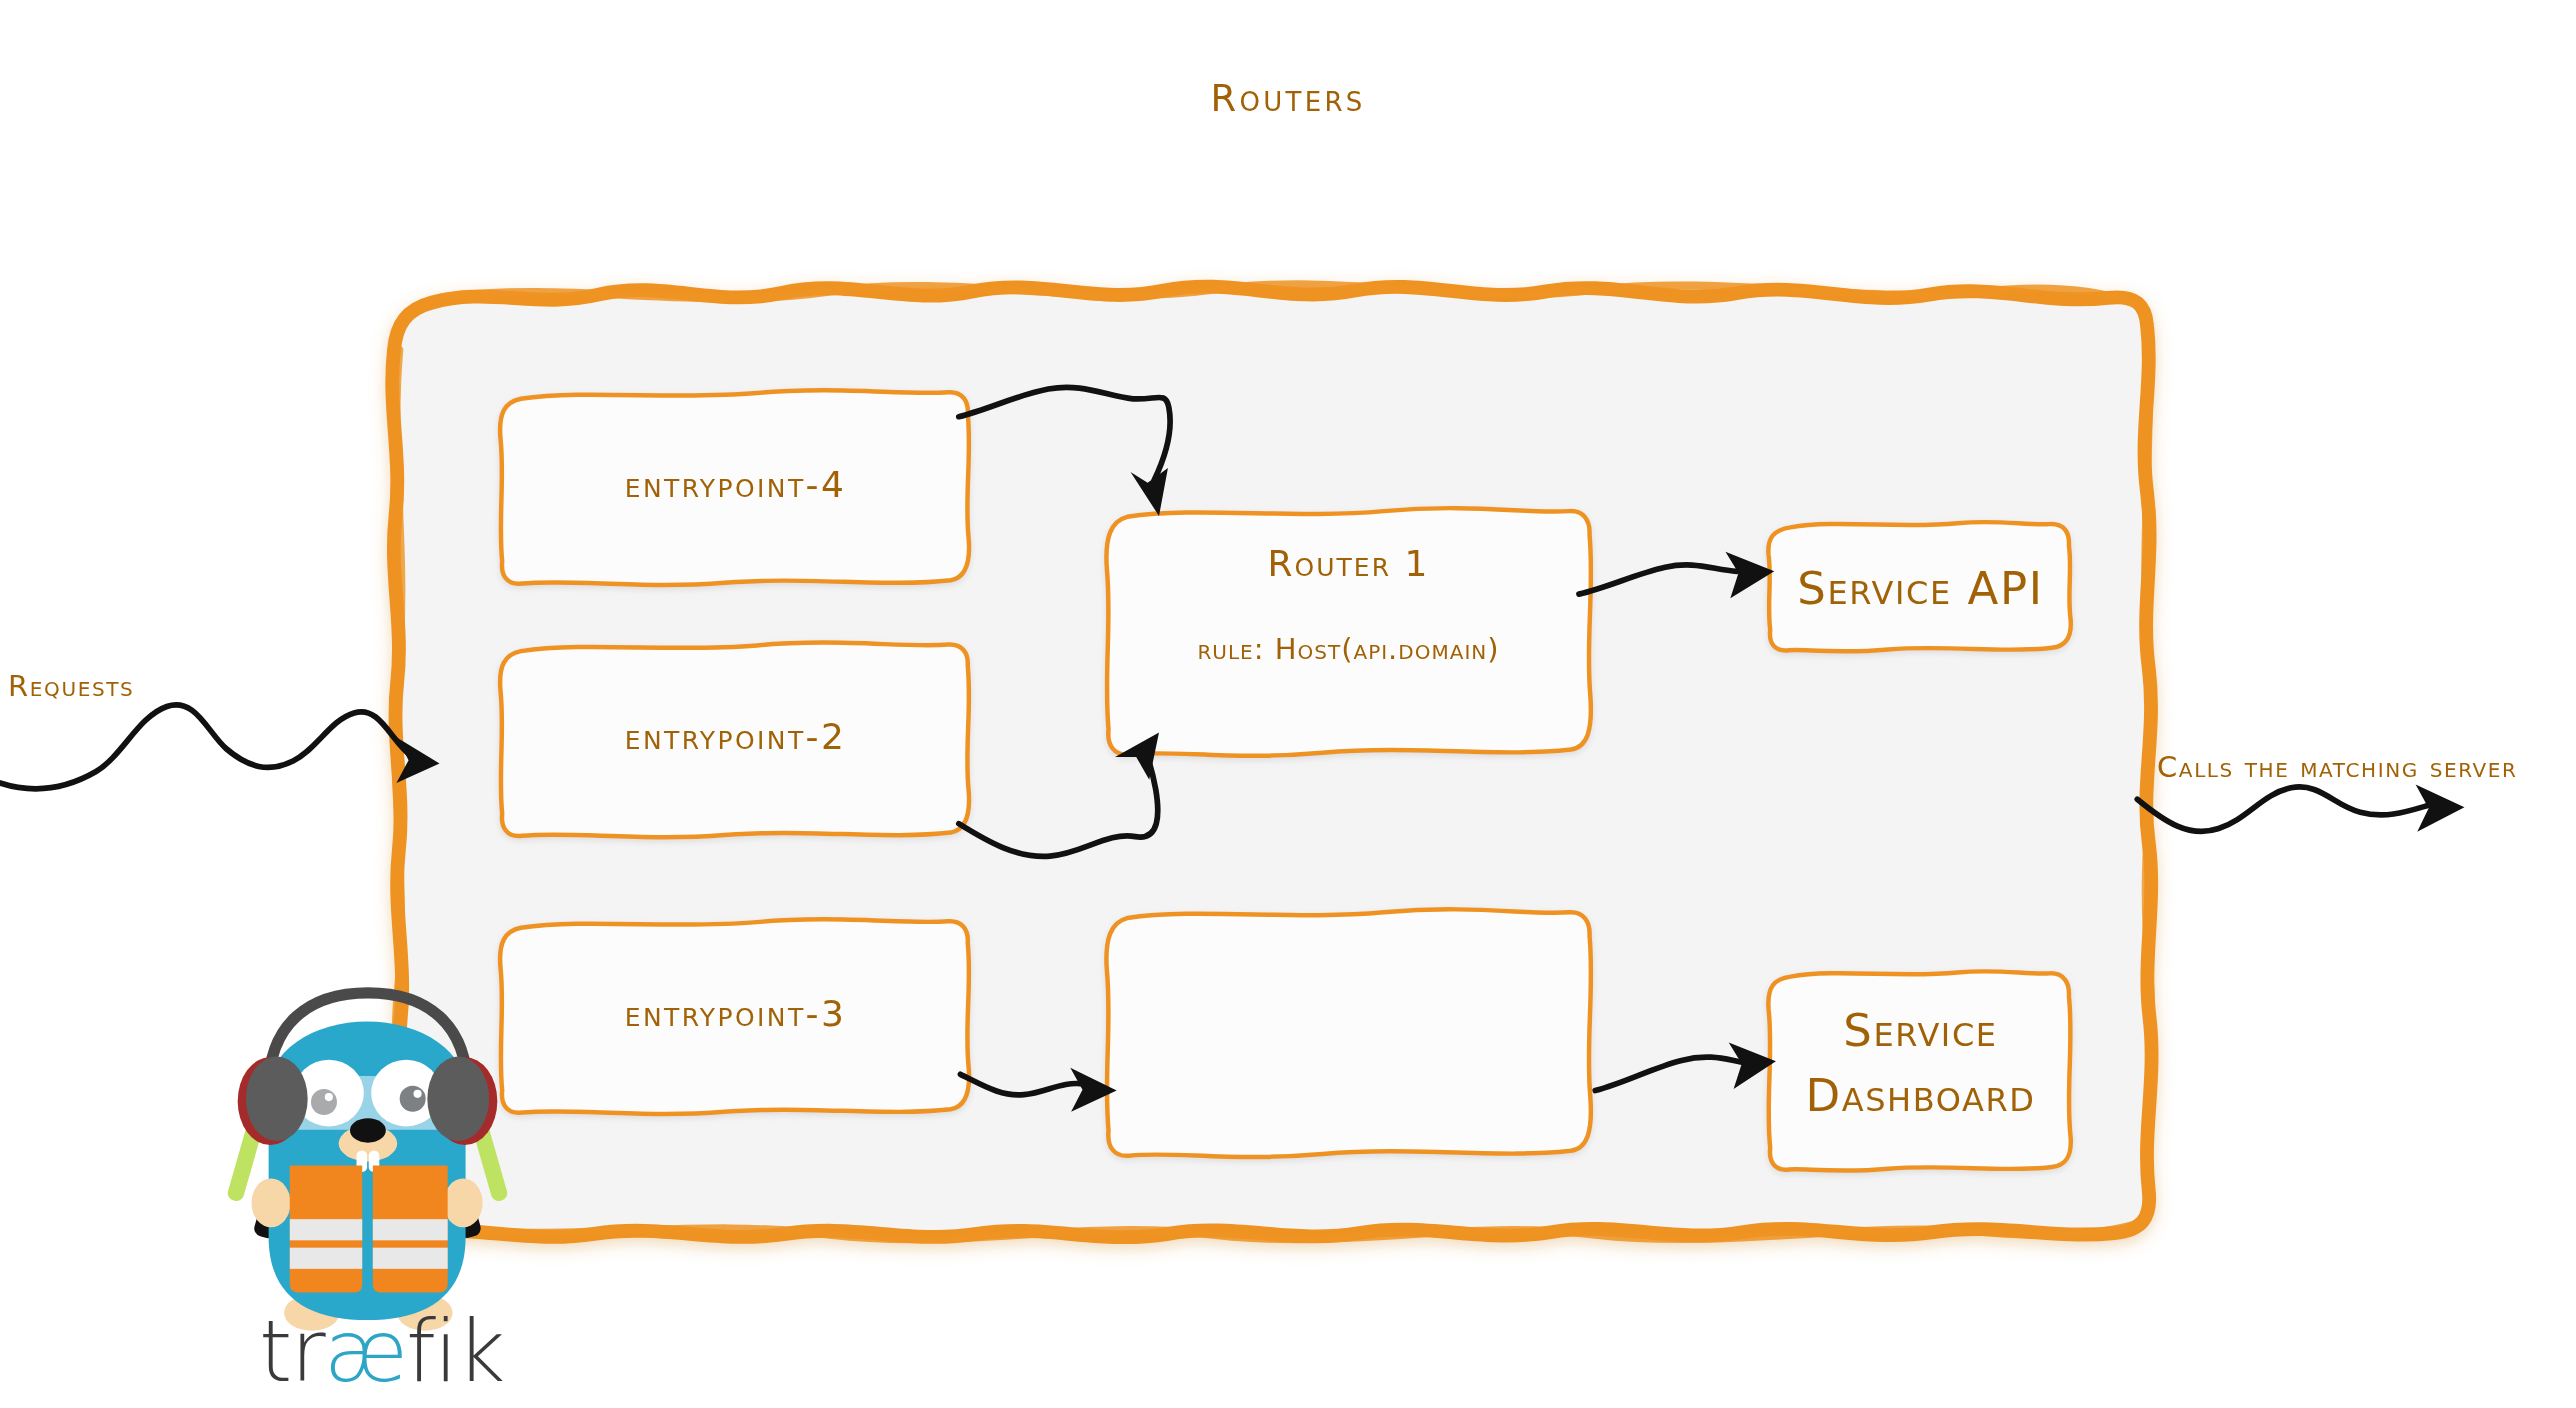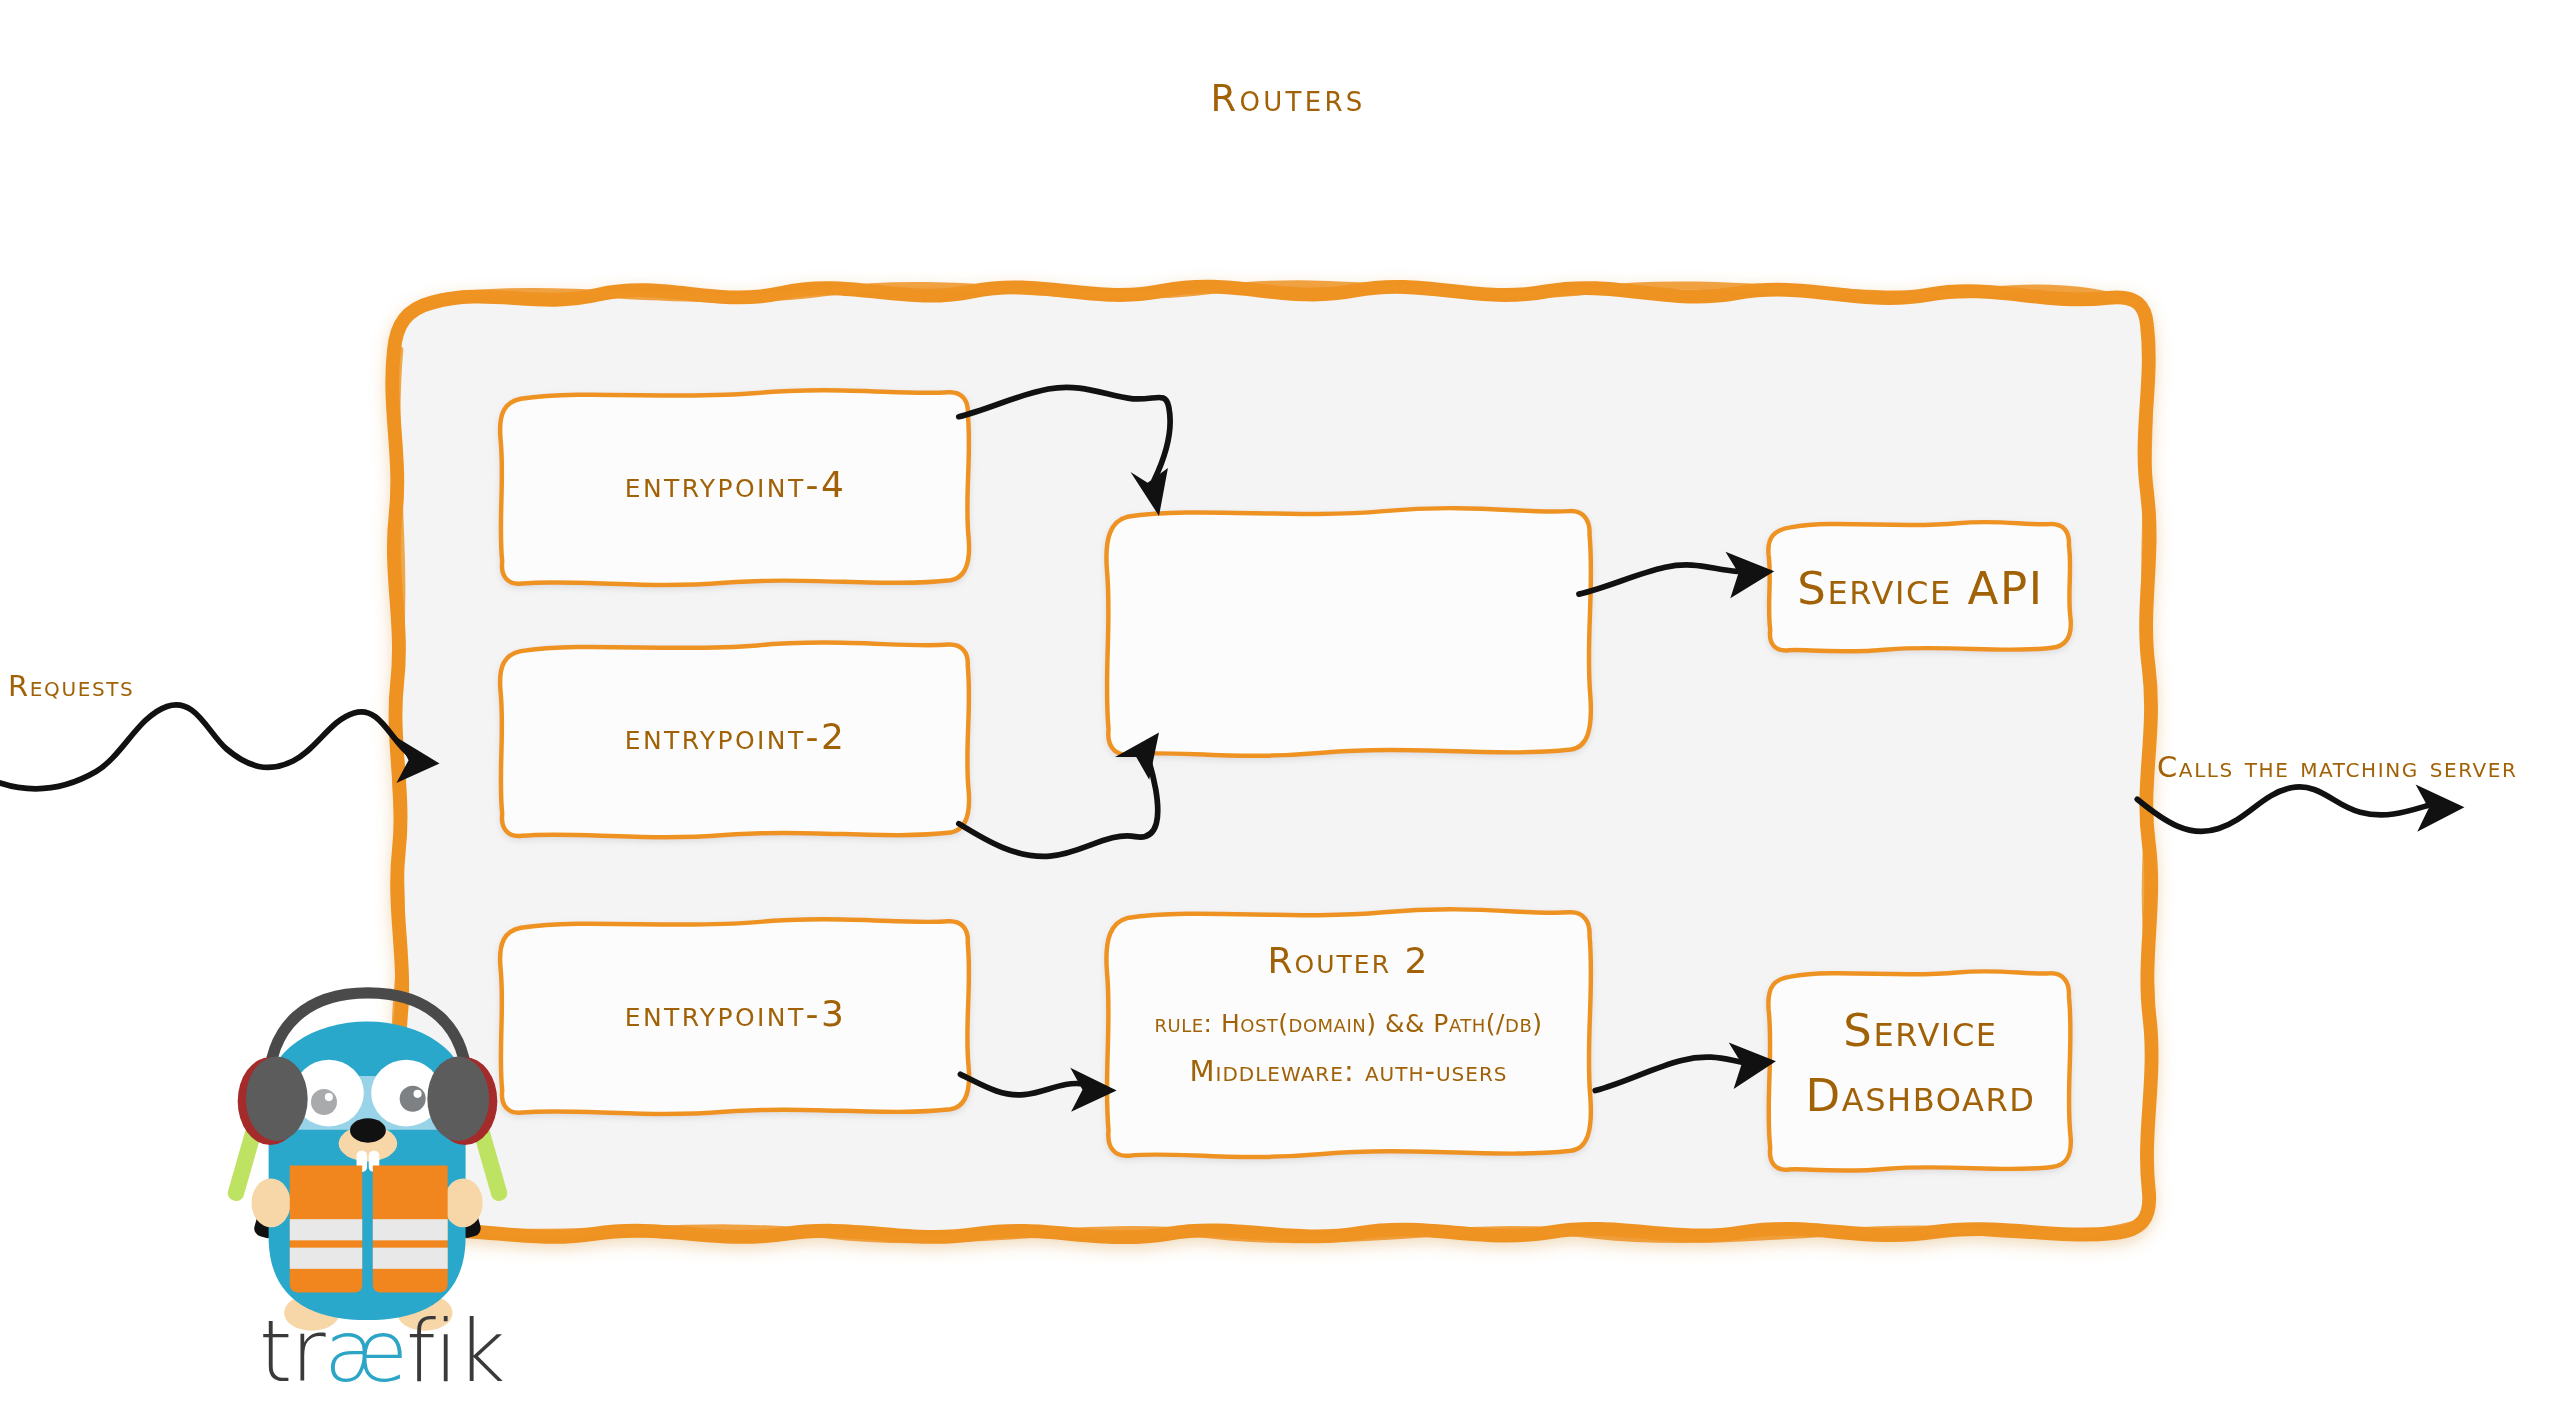--- a/index.html
+++ b/index.html
@@ -278,26 +278,25 @@
   <div class="abs" style="left:502px;top:464px;width:467px;height:49px;">
     <div class="hand node-label ep-text">entrypoint-4</div>
   </div>
   <div class="abs" style="left:502px;top:716px;width:467px;height:49px;">
     <div class="hand node-label ep-text">entrypoint-2</div>
   </div>
   <div class="abs" style="left:502px;top:993px;width:467px;height:49px;">
     <div class="hand node-label ep-text">entrypoint-3</div>
   </div>
 
-
-  <div class="abs" style="left:1107px;top:932px;width:483px;height:220px;">
-    <div class="hand node-label router-title" style="top:8.1px;">Router 2</div>
-    <div class="hand node-label router-rule-sm" style="top:77px;">rule: Host(domain) &amp;&amp; Path(/db)</div>
-    <div class="hand node-label router-rule" style="top:122px;">Middleware: auth-users</div>
-  </div>
+  <div class="abs" style="left:1107px;top:533px;width:483px;height:220px;">
+    <div class="hand node-label router-title" style="top:9.8px;">Router 1</div>
+    <div class="hand node-label router-rule" style="top:99px;">rule: Host(api.domain)</div>
+  </div>
+
 
   <div class="abs" style="left:1769px;top:562px;width:303px;height:57px;">
     <div class="hand node-label svc-text">Service API</div>
   </div>
 
   <div class="abs" style="left:1769px;top:997px;width:303px;height:147px;">
     <div class="hand node-label svc-text" style="top:6.5px;">Service</div>
     <div class="hand node-label svc-text" style="top:72px;">Dashboard</div>
   </div>
 

